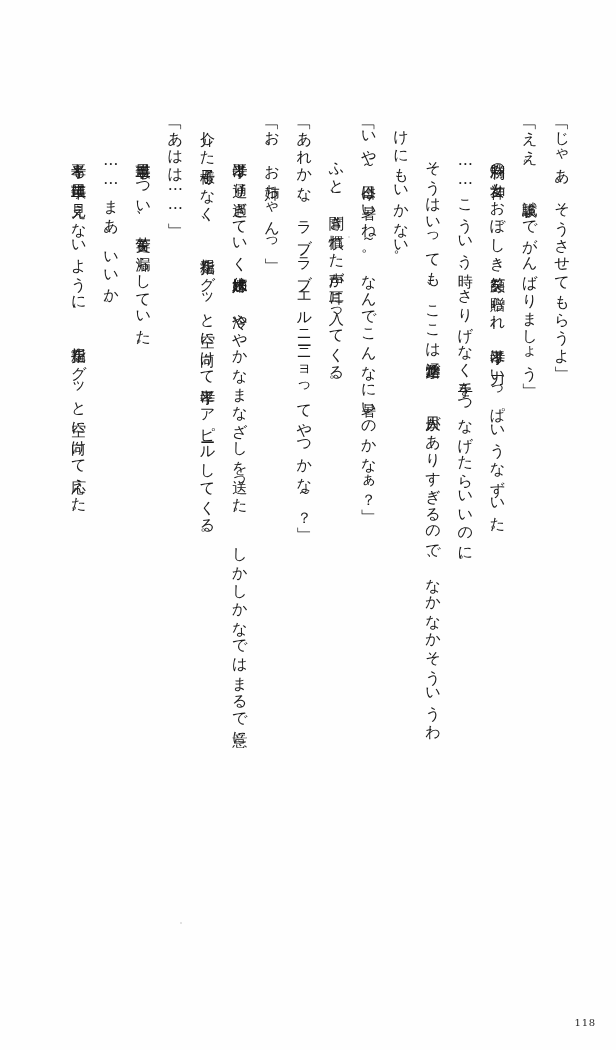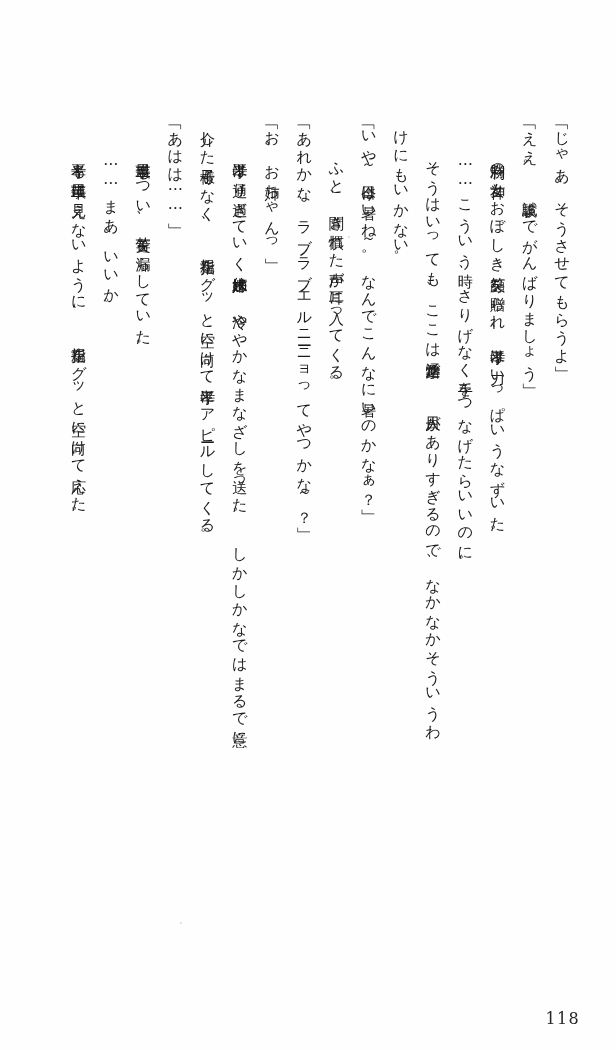--- a/index.html
+++ b/index.html
@@ -48,23 +48,23 @@
     
   }
 
   
   .indent {
     text-indent: 1em;
   }
 
   #page-number {
     position: absolute;
-    right: 36px;
+    right: 20px;
     bottom: 22px;
-    font-size: 16px;
+    font-size: 10px;
     letter-spacing: 0.08em;
     color: #262626;
     font-family: "DejaVu Serif", "Liberation Serif", serif;
   }
 
   
   .speckle {
     position: absolute;
     background: #d8d8d8;
     border-radius: 50%;

